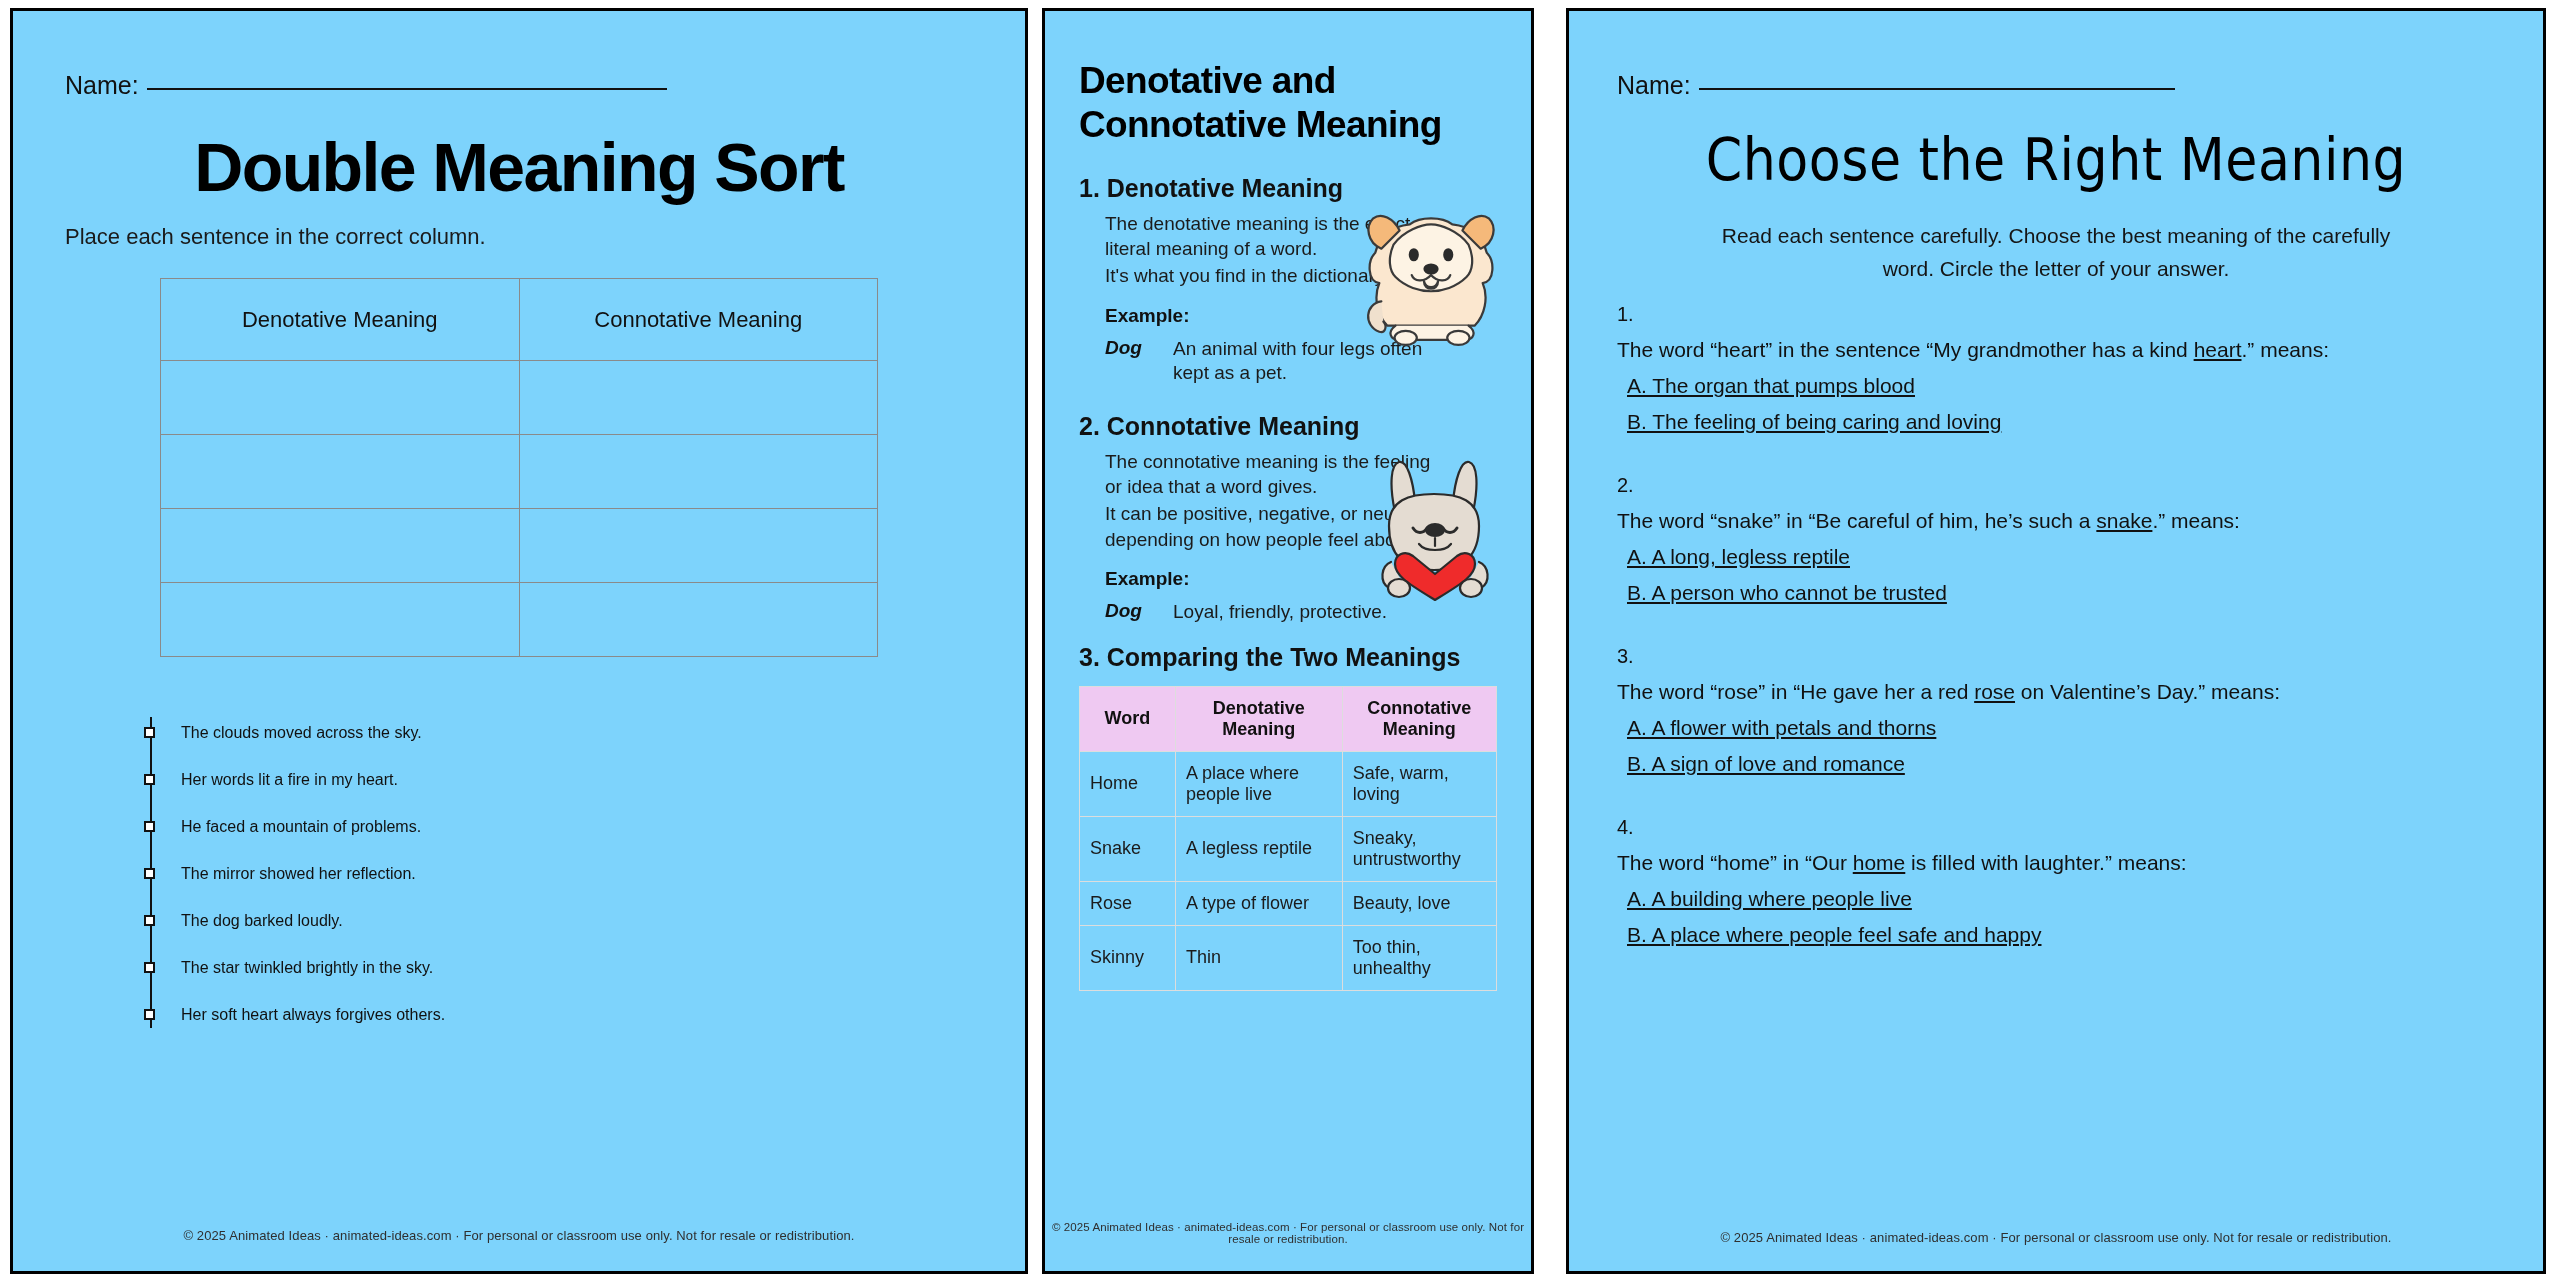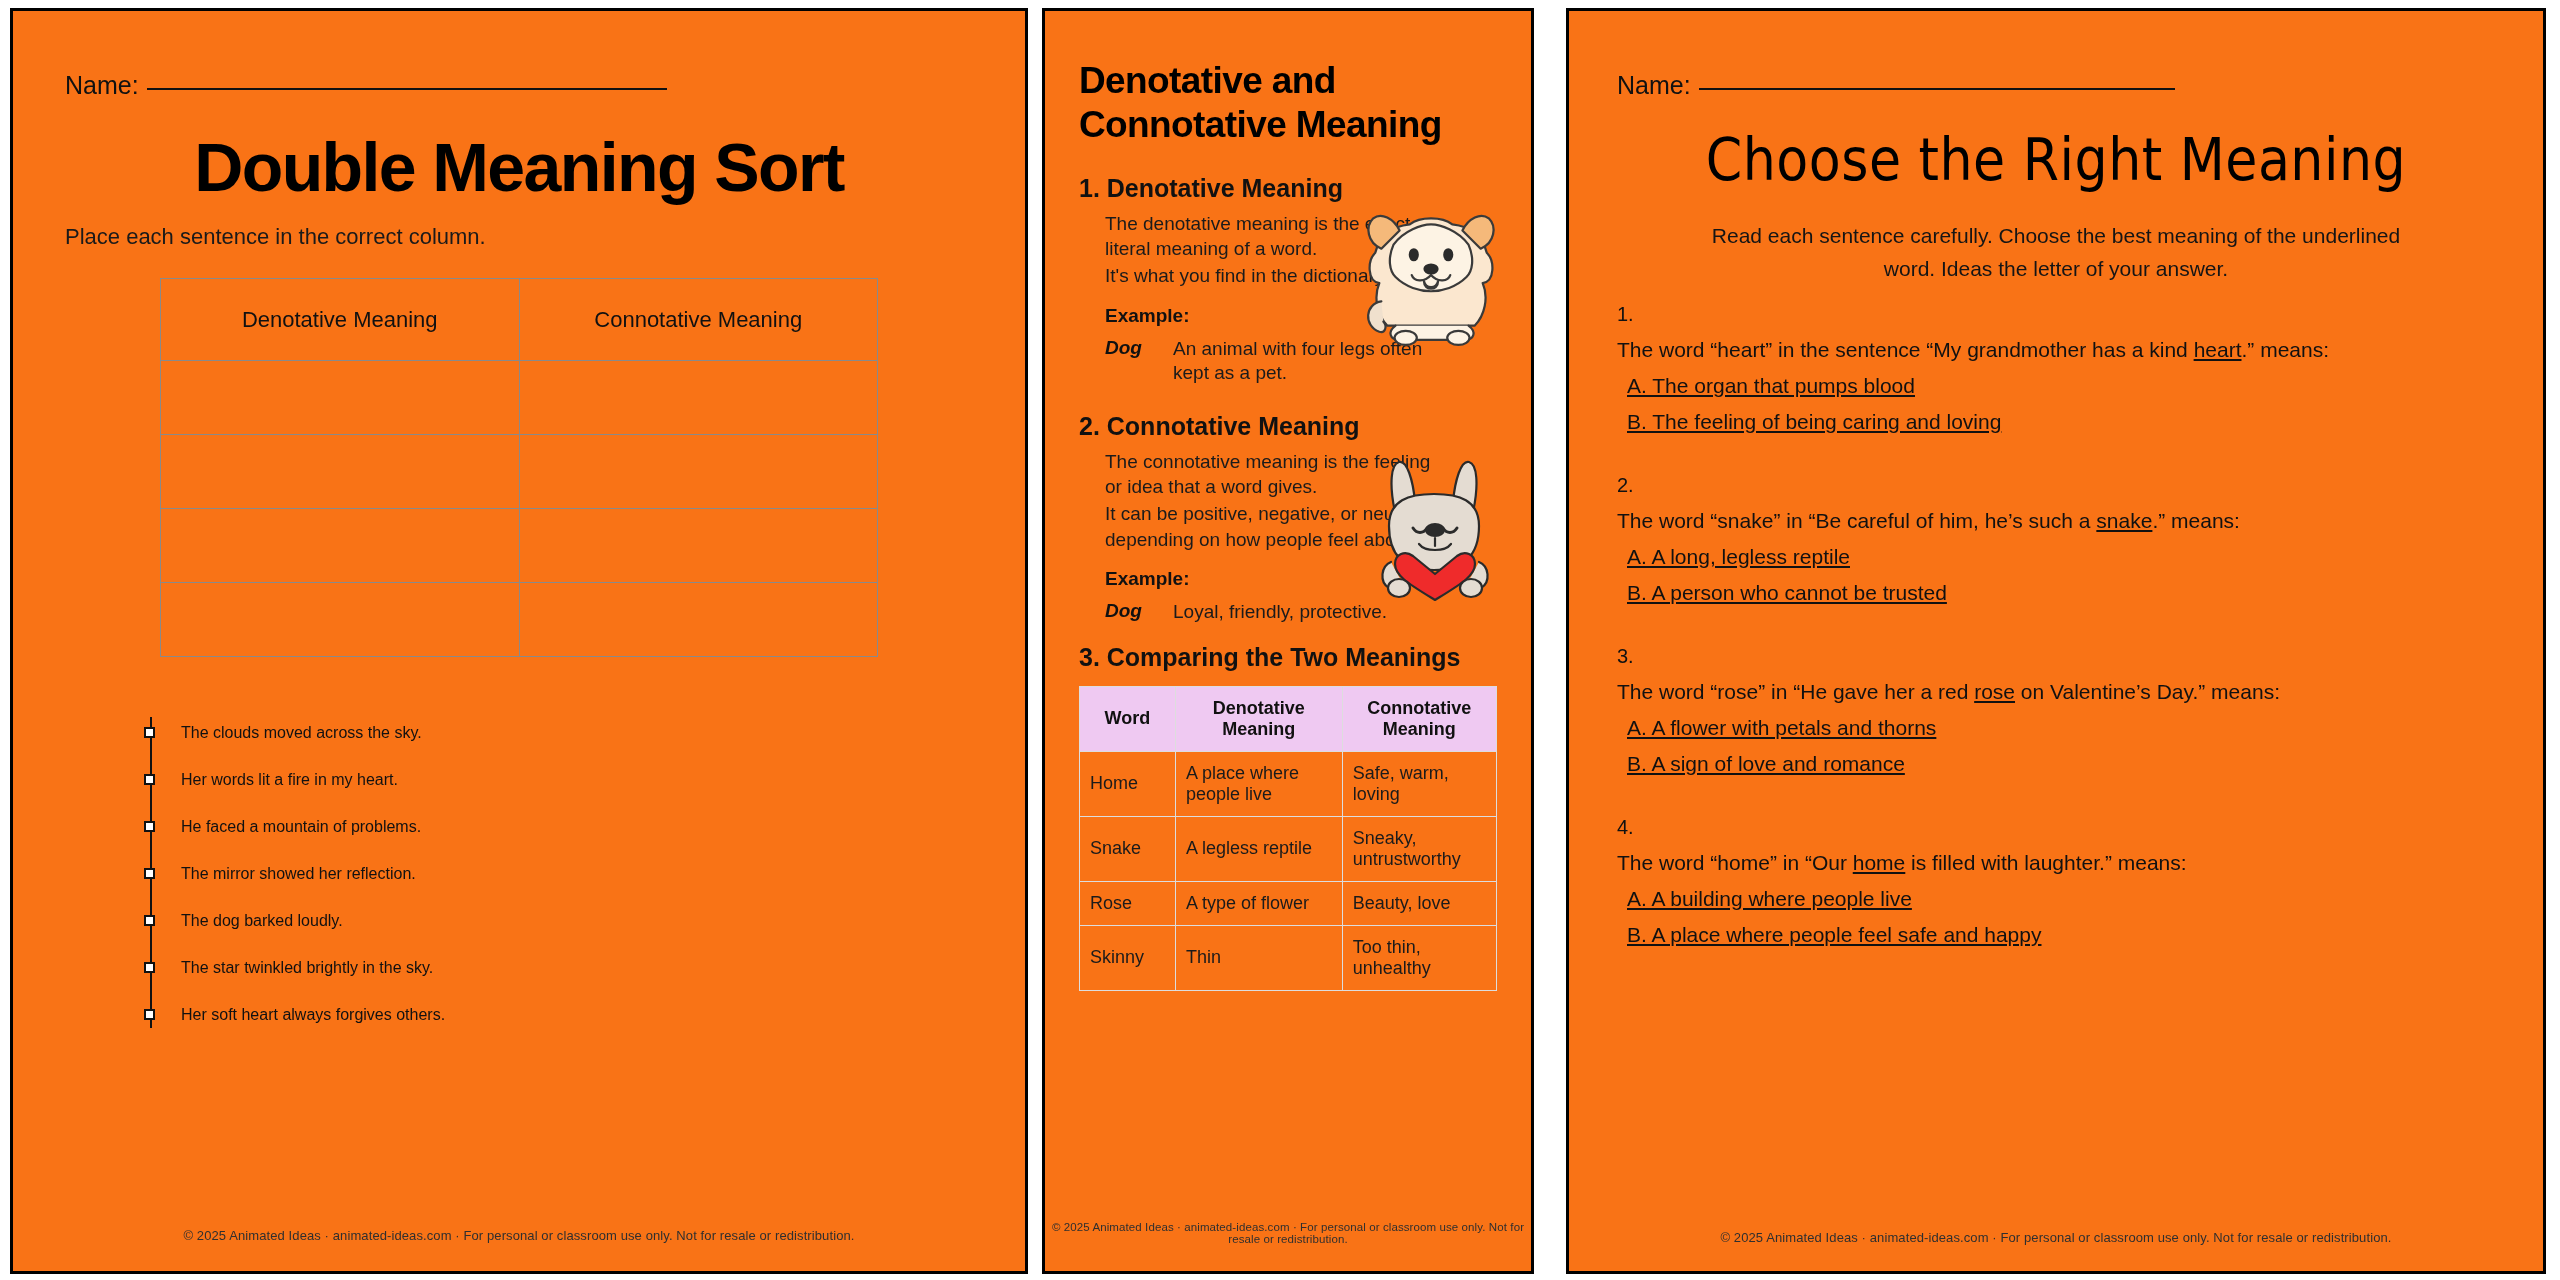--- a/index.html
+++ b/index.html
@@ -11,21 +11,21 @@
   }
   .worksheet-row {
     display: flex;
     width: 2560px; height: 1280px;
     align-items: stretch;
     gap: 0;
   }
 
   
   .page {
-    background: #f97316;
+    background: #7dd3fc;
     border: 3px solid #000;
     position: relative;
     overflow: hidden;
   }
   .page-1 { width: 1018px; height: 1266px; margin: 8px 6px 6px 10px; }
   .page-2 { width: 492px; height: 1266px; margin: 8px 24px 6px 8px; }
   .page-3 { width: 980px; height: 1266px; margin: 8px 10px 6px 8px; }
 
   .page-inner { position: absolute; inset: 0; padding: 0; }
 
@@ -399,21 +399,21 @@
   </div>
 
   <div class="page page-3">
     <div class="page-inner p3-pad">
       <div class="name-row p3-name">
         <span>Name:</span>
         <span class="name-rule"></span>
       </div>
 
       <div class="p3-title">Choose the Right Meaning</div>
-      <div class="p3-sub">Read each sentence carefully. Choose the best meaning of the underlined word. Ideas the letter of your answer.</div>
+      <div class="p3-sub">Read each sentence carefully. Choose the best meaning of the carefully word. Circle the letter of your answer.</div>
 
       <div class="q">
         <div class="q-num">1.</div>
         <div class="q-stem">
           <span>The word “heart” in the sentence “My grandmother has a kind </span><span class="u">heart</span><span>.” means:</span>
         </div>
         <div class="q-opt">A. The organ that pumps blood</div>
         <div class="q-opt">B. The feeling of being caring and loving</div>
       </div>
 

